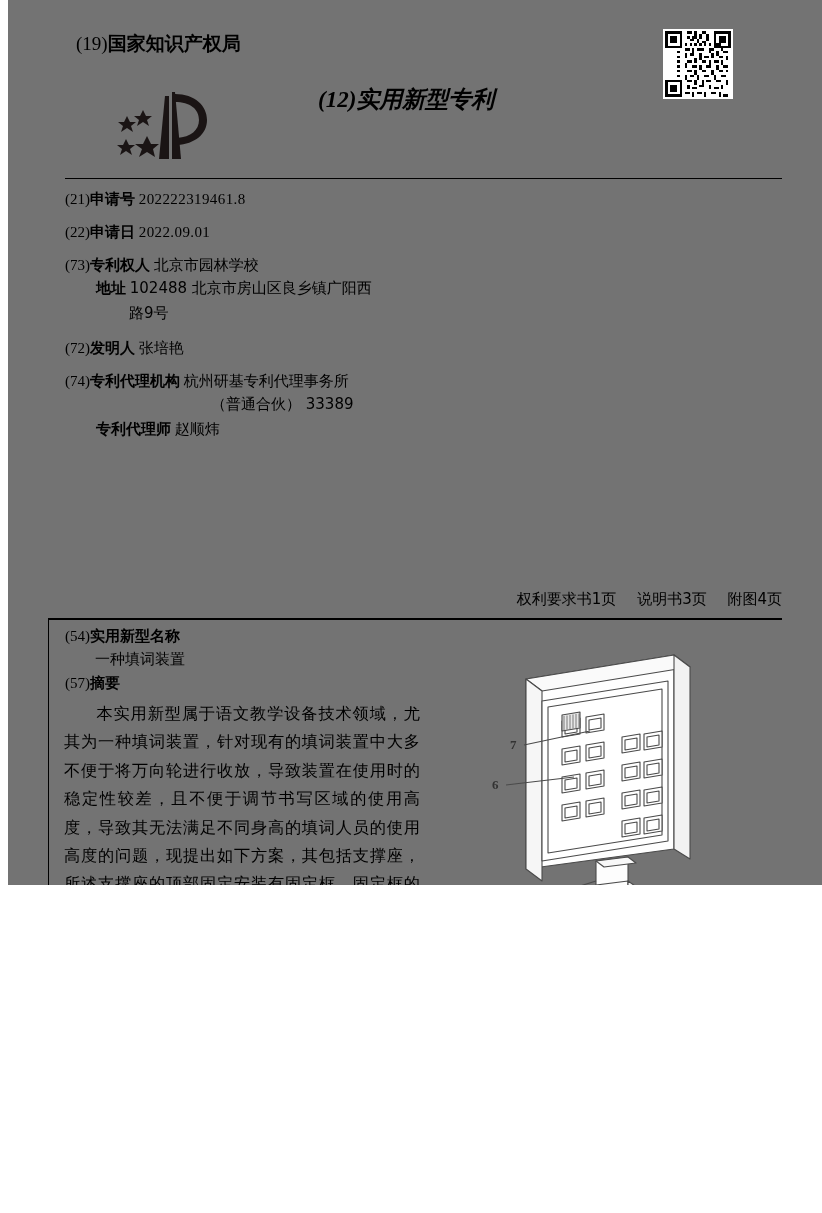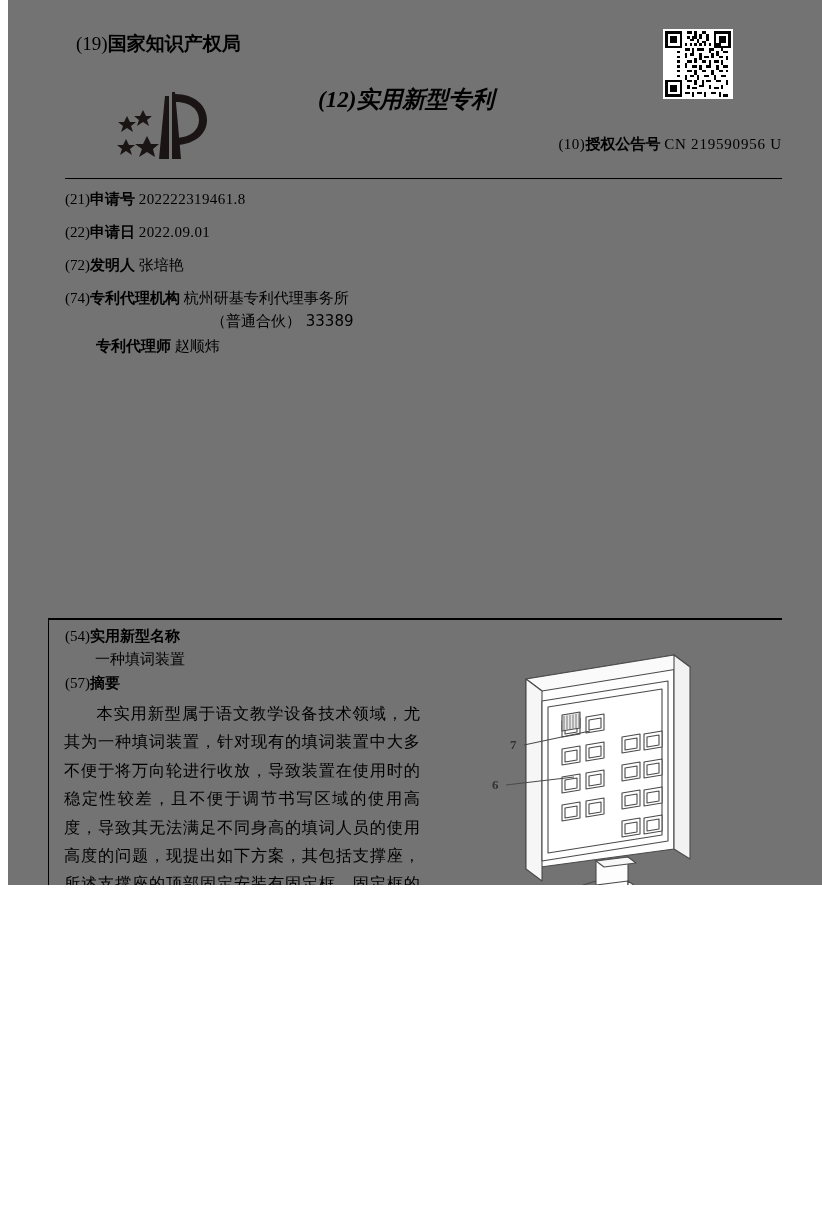--- a/index.html
+++ b/index.html
@@ -362,40 +362,47 @@
         <rect x="23" y="26" width="1" height="2"></rect>
           <rect x="25" y="27" width="2" height="1"></rect>
         <rect x="19" y="9" width="1" height="1"></rect>
           <rect x="24" y="7" width="1" height="2"></rect>
         <rect x="22" y="6" width="2" height="1"></rect>
       </g>
     </svg>
   </div>
 
   <div class="pub-block">
-    <span class="row">
-      <span class="num">(10)</span><span class="lbl cn">授权公告号</span>
-      <span class="val">CN 219590956 U</span>
-    </span>
   </div>
 
   <div class="rule-top"></div>
 
   <div class="biblio">
 
     <span class="bib-row">
       <span class="code">(21)</span><span class="lbl cn">申请号</span>
       <span class="val">202222319461.8</span>
     </span>
 
     <span class="bib-row">
       <span class="code">(22)</span><span class="lbl cn">申请日</span>
       <span class="val">2022.09.01</span>
     </span>
 
+    <span class="bib-row">
+      <span class="code">(73)</span><span class="lbl cn">专利权人</span>
+      <span class="valcn">北京市园林学校</span>
+      <span class="sub-row indent1">
+        <span class="lbl cn">地址</span>
+        <span class="valcn">102488  北京市房山区良乡镇广阳西</span>
+      </span>
+      <span class="sub-row indent2">
+        <span class="valcn">路9号</span>
+      </span>
+    </span>
 
     <span class="bib-row">
       <span class="code">(72)</span><span class="lbl cn">发明人</span>
       <span class="valcn">张培艳</span>
     </span>
 
     <span class="bib-row">
       <span class="code">(74)</span><span class="lbl cn">专利代理机构</span>
       <span class="valcn">杭州研基专利代理事务所</span>
       <span class="sub-row indent3">
@@ -403,20 +410,25 @@
       </span>
       <span class="sub-row indent1">
         <span class="lbl cn">专利代理师</span>
         <span class="valcn">赵顺炜</span>
       </span>
     </span>
 
 
   </div>
 
+  <div class="counts cn">
+    <span>权利要求书1页</span>
+    <span>说明书3页</span>
+    <span>附图4页</span>
+  </div>
   <div class="rule-heavy"></div>
   <div class="frame-left"></div>
 
   <div class="side-code">CN 219590956 U</div>
 
   <div class="title-block">
     <span class="head cn">
       <span class="code">(54)</span><span>实用新型名称</span>
     </span>
     <span class="name">一种填词装置</span>

